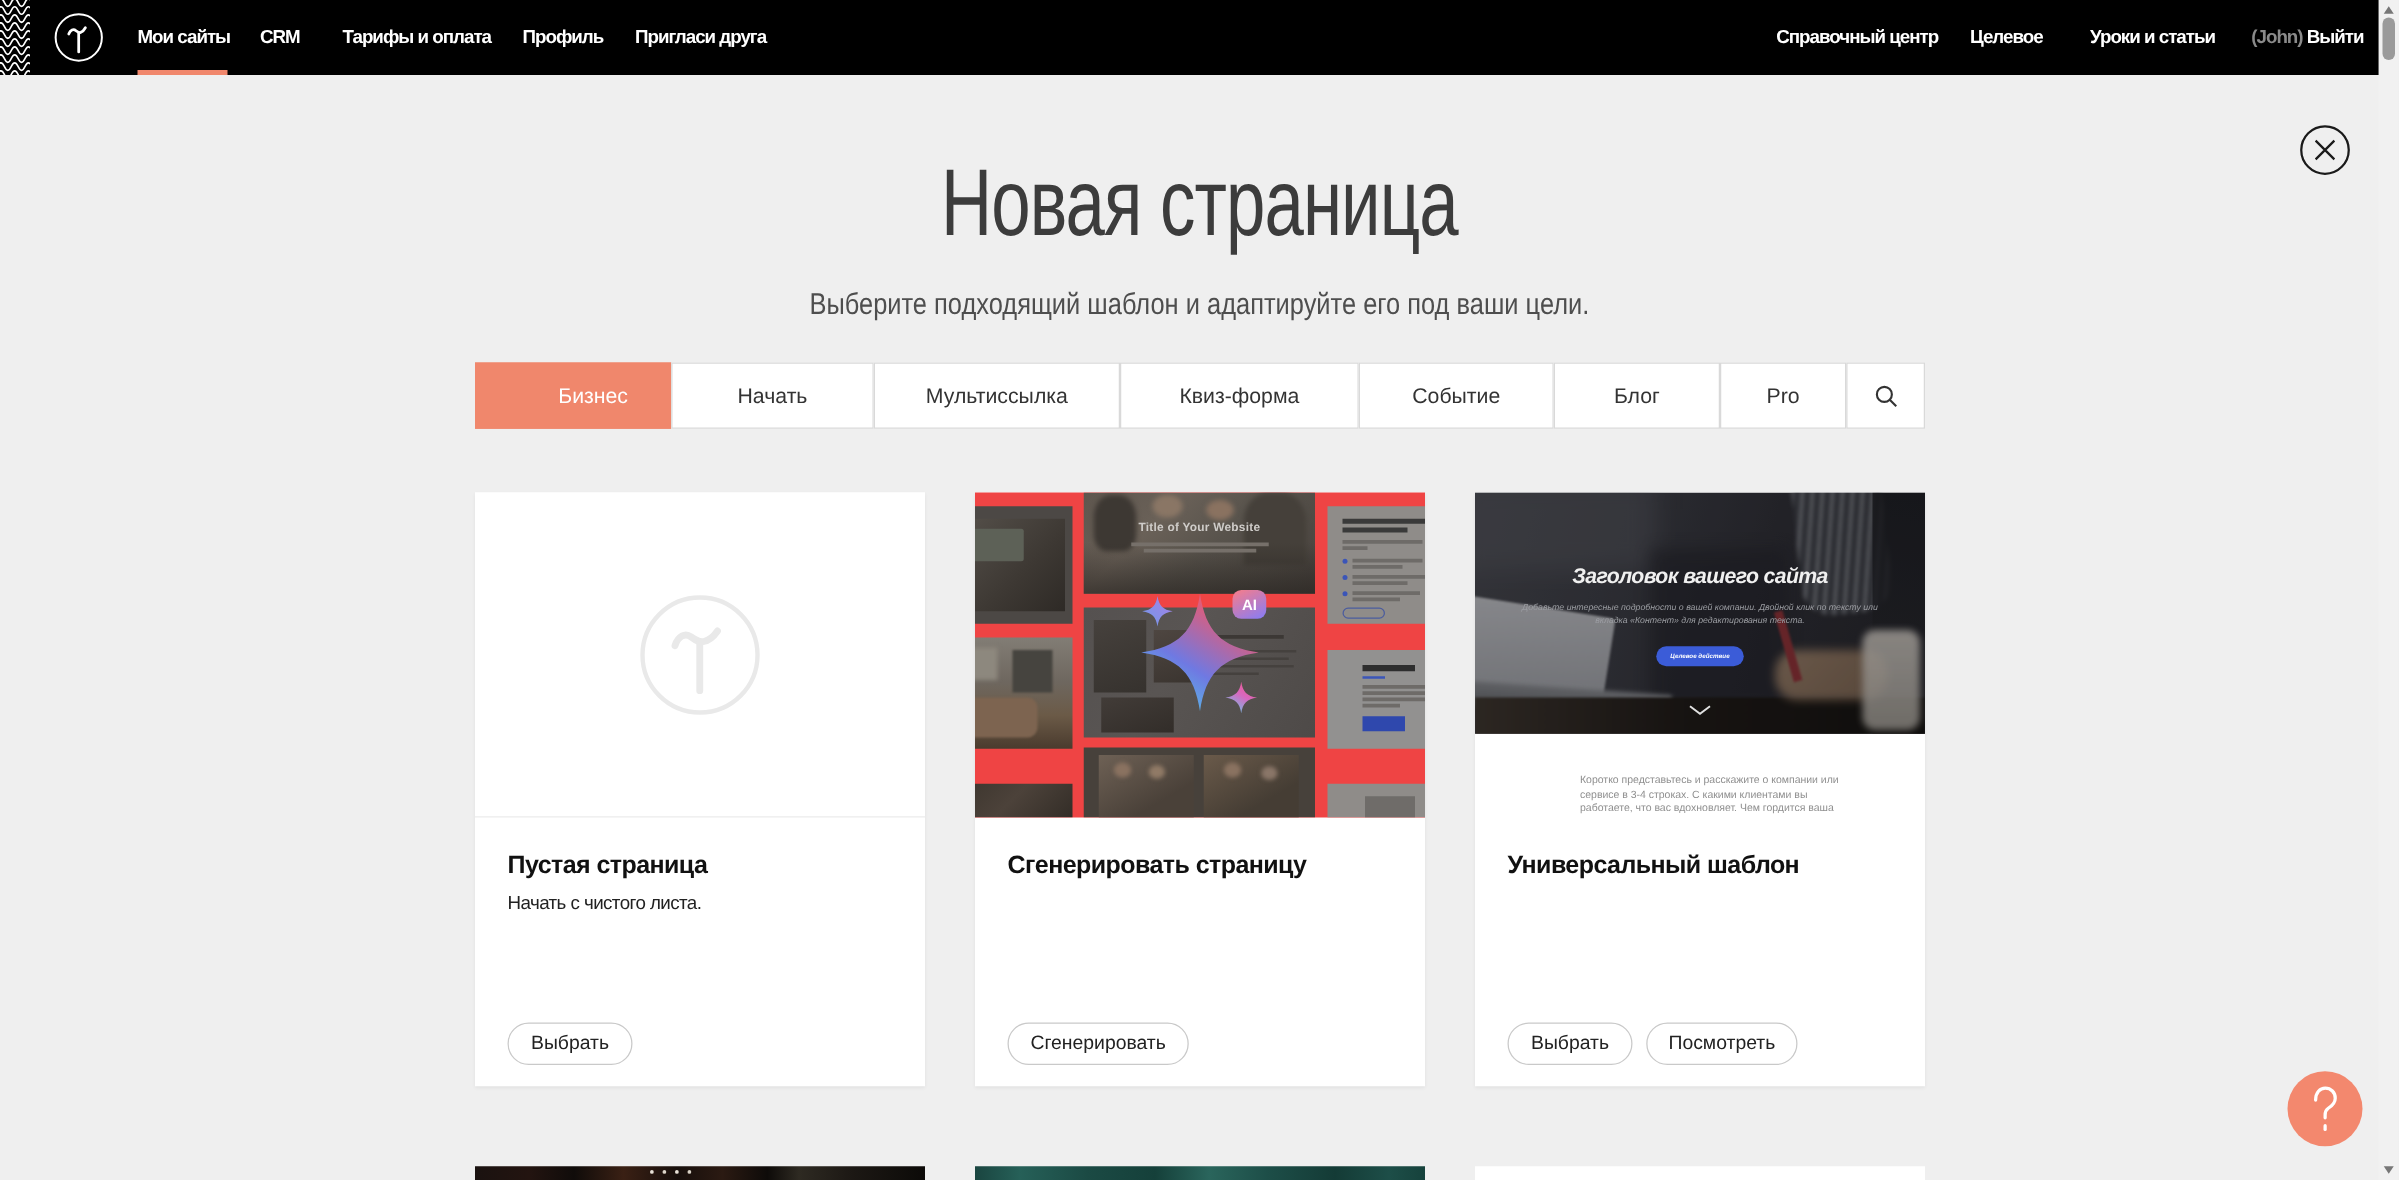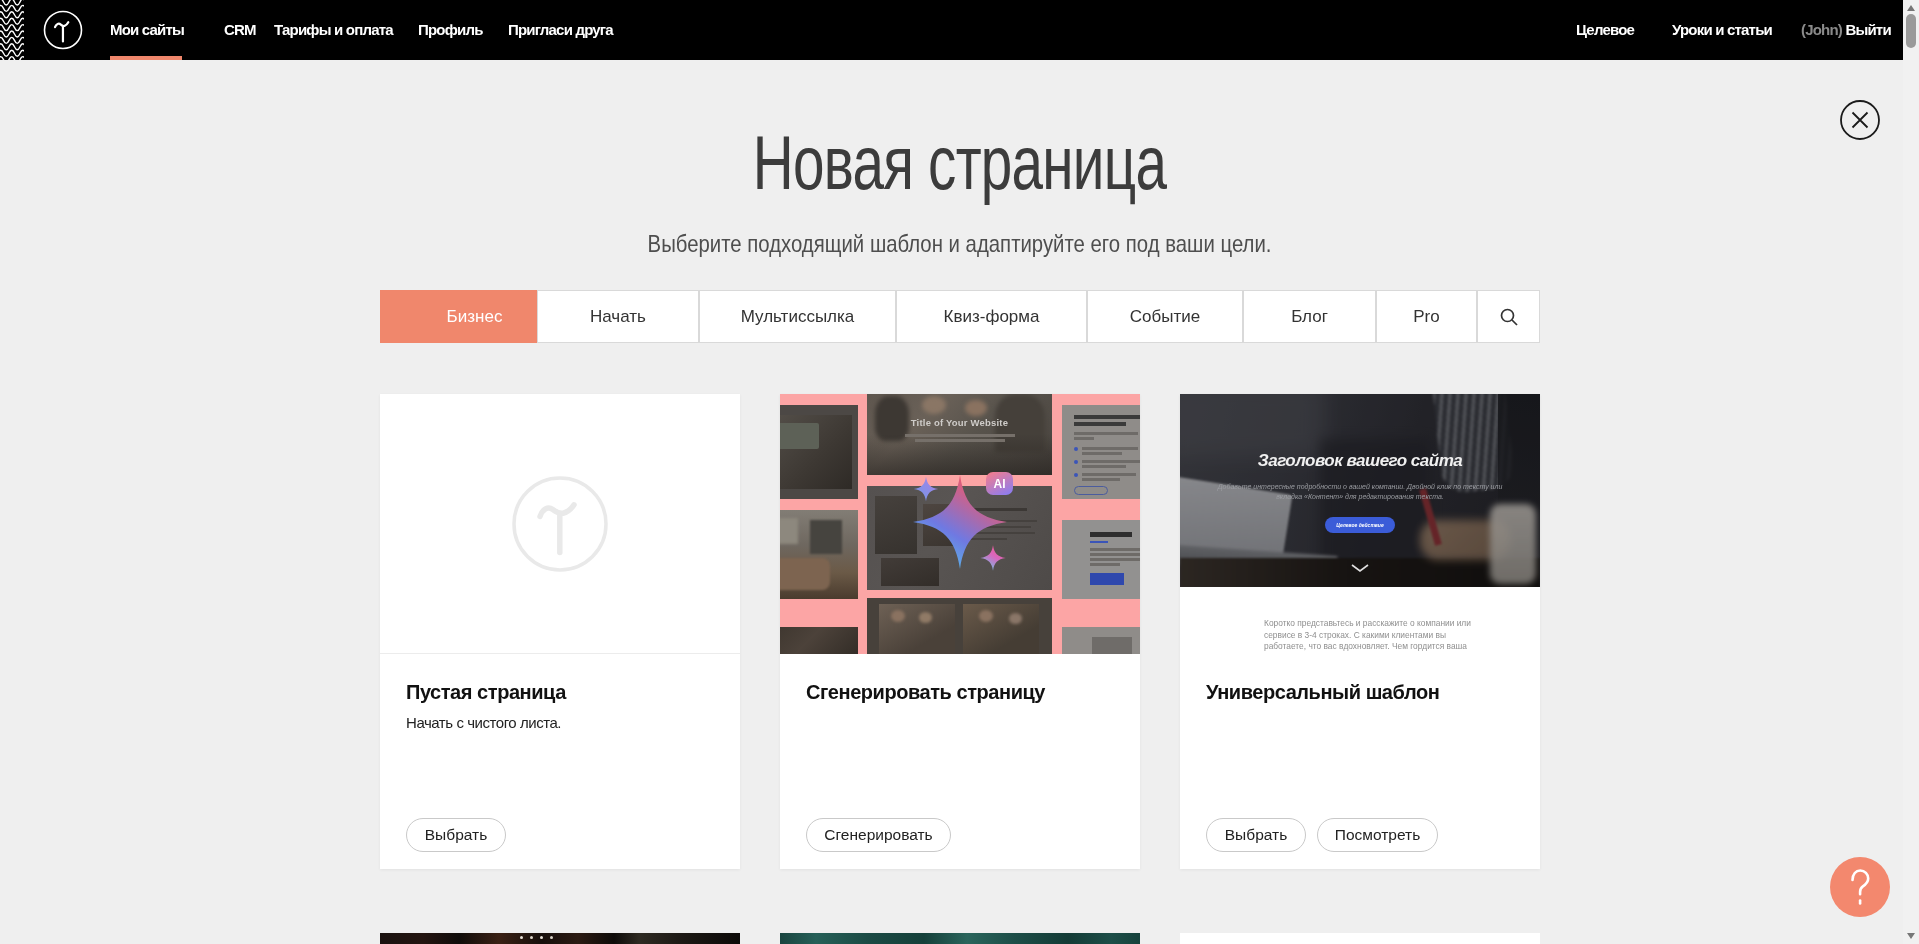--- a/index.html
+++ b/index.html
@@ -56,24 +56,25 @@
       <path d="M-2 59.6 q 2.75 -6 5.5 0 t 5.5 0 q 2.75 -6 5.5 0 t 5.5 0 q 2.75 -6 5.5 0 t 5.5 0"></path>
     </g>
   </svg>
 
   <svg width="40" height="40" style="position:absolute;left:43px;top:10px" viewBox="0 0 40 40">
     <circle cx="20" cy="20" r="18.5" stroke="#fff" stroke-width="1.6" fill="none"></circle>
     <path d="M12 17.2 C 13.2 13.8, 15.8 12.8, 17.8 14.6 C 19.3 15.9, 20.2 16.3, 21.5 15.9 C 23.2 15.3, 24.6 13.5, 25.3 12.2" stroke="#fff" stroke-width="2.2" fill="none" stroke-linecap="round"></path>
     <path d="M19.95 16.1 V 31.5" stroke="#fff" stroke-width="2.2" fill="none" stroke-linecap="round"></path>
   </svg>
   <div class="navitem" style="left:110px;">Мои сайты</div>
-  <div class="navitem" style="left:224px;">CRM</div>
+  <div class="navitem" style="left:208px;">CRM</div>
   <div class="navitem" style="left:274px;">Тарифы и оплата</div>
   <div class="navitem" style="left:418px;">Профиль</div>
   <div class="navitem" style="left:508px;">Пригласи друга</div>
+  <div class="navitem" style="left:1421px;">Справочный центр</div>
   <div class="navitem" style="left:1576px;">Целевое</div>
   <div class="navitem" style="left:1672px;">Уроки и статьи</div>
   <div class="navitem" style="left:1801px;"><span class="gray">(John)</span> <span>Выйти</span></div>
   <div id="underline"></div>
 </div>
 
 <div id="h1">Новая страница</div>
 <div id="sub">Выберите подходящий шаблон и адаптируйте его под ваши цели.</div>
 
 <svg id="closebtn" viewBox="0 0 40 40">
@@ -104,21 +105,21 @@
       <path d="M30 42.5 C 32.5 35, 38 32, 42.8 35.5 C 47 38.5, 49.5 40, 53 39.2 C 58 38.2, 61.8 34, 64 30.8" stroke="#e9e9e9" stroke-width="5.5" fill="none" stroke-linecap="round"></path>
       <path d="M49.8 39.8 V 78.5" stroke="#e9e9e9" stroke-width="5.5" fill="none" stroke-linecap="round"></path>
     </svg>
   </div>
   <div class="ctitle" style="top:287px">Пустая страница</div>
   <div class="cdesc" style="top:319px">Начать с чистого листа.</div>
   <div class="cbtn" style="left:26px; top:424px; width:100px;">Выбрать</div>
 </div>
 
 <div class="card" style="left:780px;">
-  <div class="cimg" id="aicollage" style="background:#fca5a5;">
+  <div class="cimg" id="aicollage" style="background:#ef4444;">
 
     <div class="abs" style="left:-20px;top:11px;width:98px;height:94px;background:#4c4845;">
       <div class="abs" style="left:8px;top:10px;right:6px;bottom:10px;background:linear-gradient(135deg,#55504a,#3d3833 60%,#2e2a26);"></div>
       <div class="abs" style="left:14px;top:18px;width:45px;height:26px;background:#5d6157;border-radius:2px;"></div>
     </div>
     <div class="abs" style="left:-20px;top:116px;width:98px;height:89px;background:linear-gradient(180deg,#827d75 0%,#6e675f 40%,#6b5a47 70%,#4a3b2e 100%);">
       <div class="abs" style="left:0;top:48px;width:70px;height:32px;background:#7d6450;border-radius:8px;filter:blur(1px);"></div>
       <div class="abs" style="left:50px;top:10px;width:32px;height:34px;background:#46443f;filter:blur(1px);"></div>
       <div class="abs" style="left:8px;top:8px;width:30px;height:26px;background:#8d887e;filter:blur(1.5px);"></div>
     </div>

